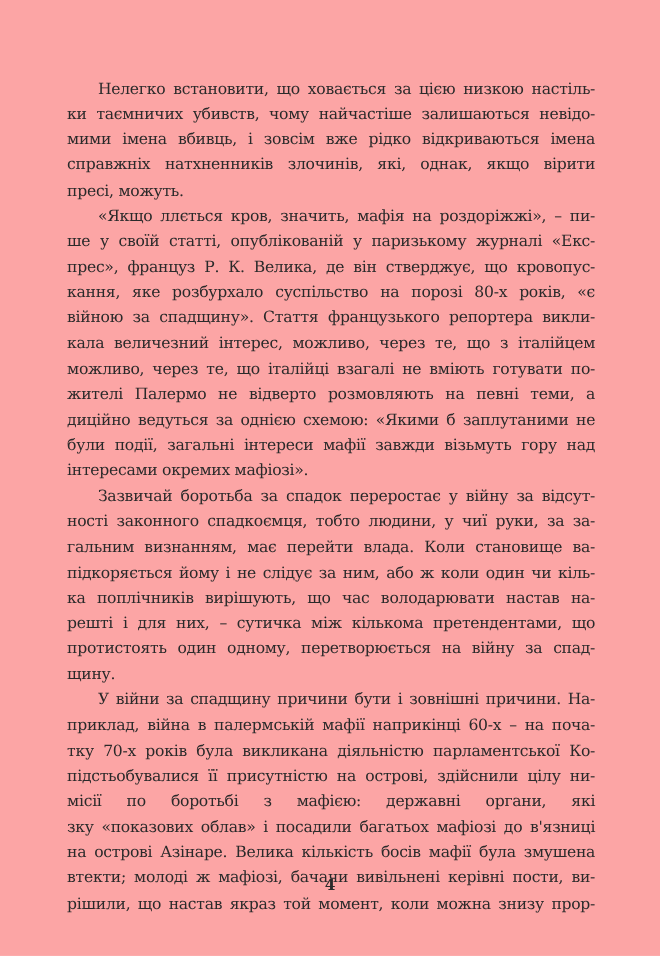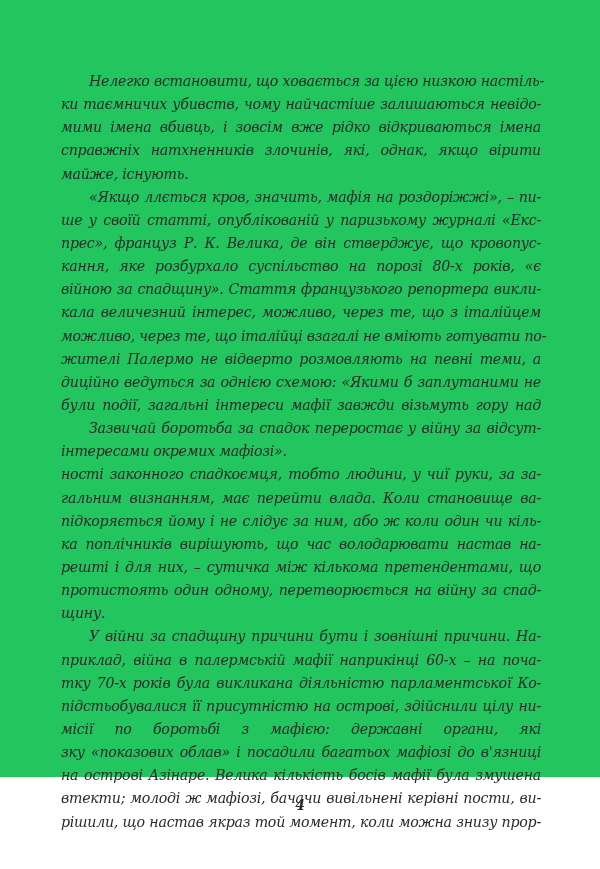--- a/index.html
+++ b/index.html
@@ -1,23 +1,22 @@
 <!DOCTYPE html>
 <html><head>
 <meta charset="utf-8">
 <style>
   html, body { margin: 0; padding: 0; }
   body {
     width: 600px; height: 869px; background: #ffffff;
     position: relative; overflow: hidden;
   }
   .page {
-    position: absolute; left: 0; top: 0; width: 600px; height: 777px;
-    background: #22c55e;
-    font-style: italic;
+    position: absolute; left: 0; top: 0; width: 600px; height: 869px;
+    background: #fca5a5;
   }
   .text-block {
     position: absolute; left: 61px; top: 70px; width: 480px;
     font-family: "DejaVu Serif", serif;
     font-size: 14.2px;
     line-height: 23.15px;
     color: #2a2a2a;
     letter-spacing: -0.25px;
   }
   .line {
@@ -37,35 +36,35 @@
 </head>
 <body>
 
 <div class="page">
   <div class="text-block">
 
     <span class="line indent">Нелегко встановити, що ховається за цією низкою настіль-</span>
     <span class="line">ки таємничих убивств, чому найчастіше залишаються невідо-</span>
     <span class="line">мими імена вбивць, і зовсім вже рідко відкриваються імена</span>
     <span class="line">справжніх натхненників злочинів, які, однак, якщо вірити</span>
-    <span class="line last">майже, існують.</span>
+    <span class="line last">пресі, можуть.</span>
 
     <span class="line indent">«Якщо ллється кров, значить, мафія на роздоріжжі», – пи-</span>
     <span class="line">ше у своїй статті, опублікованій у паризькому журналі «Екс-</span>
     <span class="line">прес», француз Р. К. Велика, де він стверджує, що кровопус-</span>
     <span class="line">кання, яке розбурхало суспільство на порозі 80-х років, «є</span>
     <span class="line">війною за спадщину». Стаття французького репортера викли-</span>
     <span class="line">кала величезний інтерес, можливо, через те, що з італійцем</span>
     <span class="line">можливо, через те, що італійці взагалі не вміють готувати по-</span>
     <span class="line">жителі Палермо не відверто розмовляють на певні теми, а</span>
     <span class="line">диційно ведуться за однією схемою: «Якими б заплутаними не</span>
     <span class="line">були події, загальні інтереси мафії завжди візьмуть гору над</span>
+    <span class="line last">інтересами окремих мафіозі».</span>
+
     <span class="line indent">Зазвичай боротьба за спадок переростає у війну за відсут-</span>
-
-    <span class="line last">інтересами окремих мафіозі».</span>
     <span class="line">ності законного спадкоємця, тобто людини, у чиї руки, за за-</span>
     <span class="line">гальним визнанням, має перейти влада. Коли становище ва-</span>
     <span class="line">підкоряється йому і не слідує за ним, або ж коли один чи кіль-</span>
     <span class="line">ка поплічників вирішують, що час володарювати настав на-</span>
     <span class="line">решті і для них, – сутичка між кількома претендентами, що</span>
     <span class="line">протистоять один одному, перетворюється на війну за спад-</span>
     <span class="line last">щину.</span>
 
     <span class="line indent">У війни за спадщину причини бути і зовнішні причини. На-</span>
     <span class="line">приклад, війна в палермській мафії наприкінці 60-х – на поча-</span>

